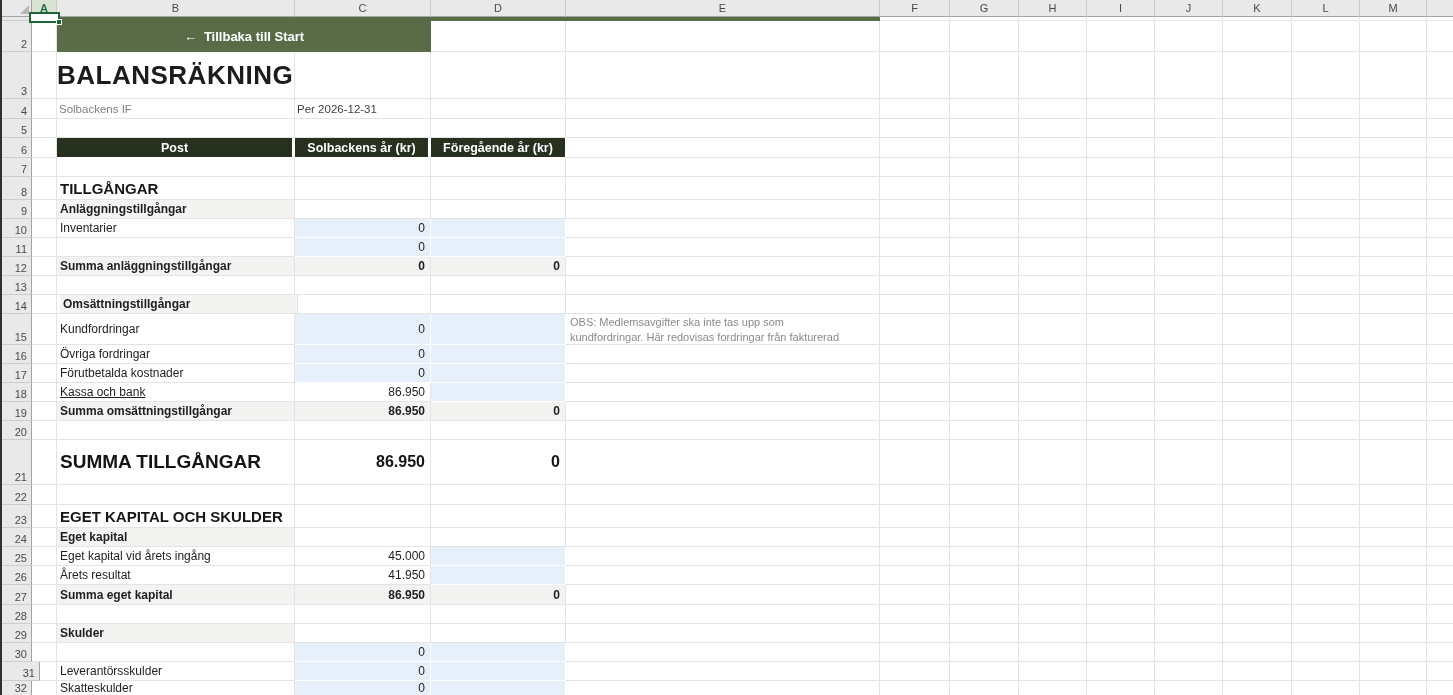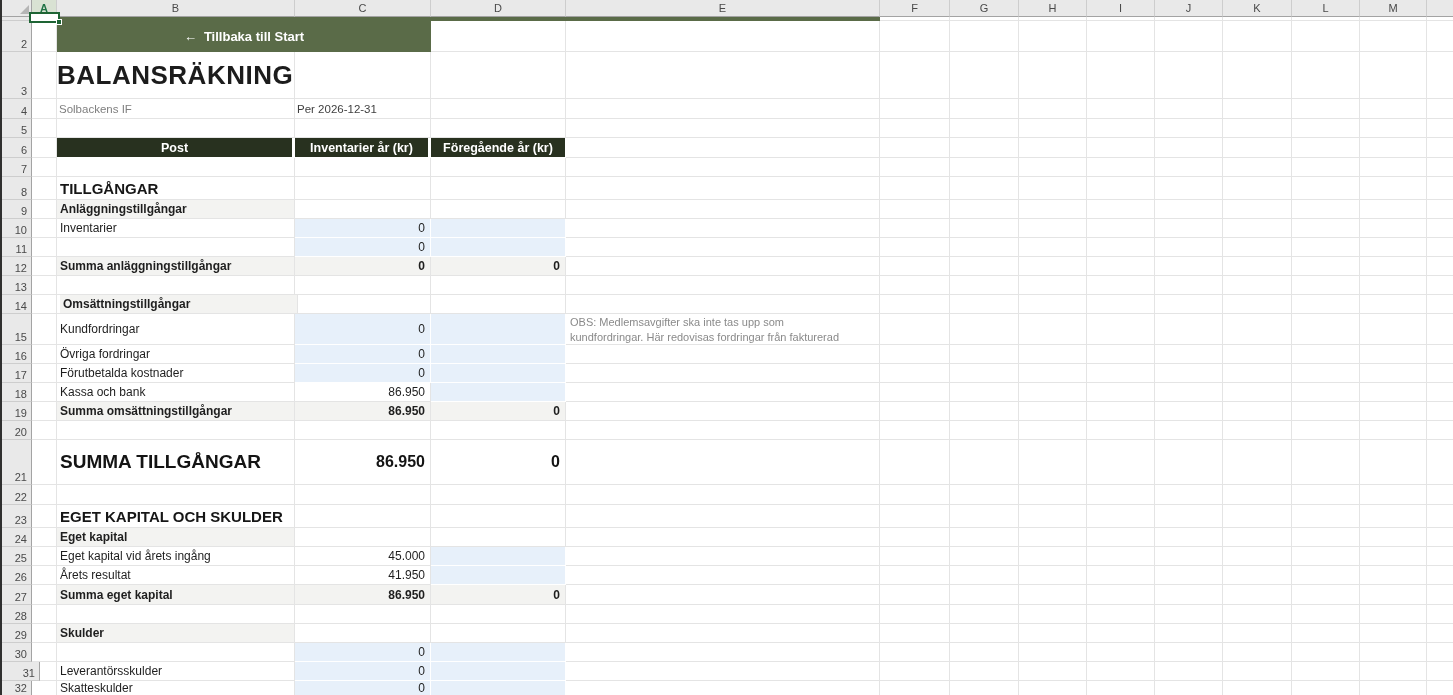--- a/index.html
+++ b/index.html
@@ -60,21 +60,21 @@
     <span>←</span>
     <span>Tillbaka till Start</span>
   </div>
 
   <div class="ov title-cell" style="left:57px;top:52px;width:500px;height:47px;">BALANSRÄKNING</div>
 
   <div class="ov sub-cell org" style="left:57px;top:99px;width:238px;height:20px;">Solbackens IF</div>
   <div class="ov sub-cell date" style="left:295px;top:99px;width:136px;height:20px;">Per 2026-12-31</div>
 
   <div class="ov hdrcell" style="left:57px;top:138px;width:238px;height:20px;">Post</div>
-  <div class="ov hdrcell" style="left:295px;top:138px;width:136px;height:20px;">Inventarier år (kr)</div>
+  <div class="ov hdrcell" style="left:295px;top:138px;width:136px;height:20px;">Solbackens år (kr)</div>
   <div class="ov hdrcell" style="left:431px;top:138px;width:135px;height:20px;border-right-width:1px;">Föregående år (kr)</div>
 
   <div class="ov note" style="left:570px;top:314px;width:310px;height:31px;">
     <div>OBS: Medlemsavgifter ska inte tas upp som</div>
     <div>kundfordringar. Här redovisas fordringar från fakturerad</div>
   </div>
 
   <div class="corner">
     <div class="corner-tri"></div>
   </div>
@@ -544,21 +544,21 @@
     <div class="cell ct lbl bold grayfill" style="position: absolute; left: 60px; top: 295px; width: 238px; height: 19px;">Omsättningstillgångar</div>
     <div class="cell ct lbl" style="position: absolute; left: 57px; top: 314px; width: 238px; height: 31px;">Kundfordringar</div>
     <div class="cell ct num blue" style="position: absolute; left: 295px; top: 314px; width: 136px; height: 31px;">0</div>
     <div class="cell ct blue" style="position: absolute; left: 431px; top: 314px; width: 135px; height: 31px;"></div>
     <div class="cell ct lbl" style="position: absolute; left: 57px; top: 345px; width: 238px; height: 19px;">Övriga fordringar</div>
     <div class="cell ct num blue" style="position: absolute; left: 295px; top: 345px; width: 136px; height: 19px;">0</div>
     <div class="cell ct blue" style="position: absolute; left: 431px; top: 345px; width: 135px; height: 19px;"></div>
     <div class="cell ct lbl" style="position: absolute; left: 57px; top: 364px; width: 238px; height: 19px;">Förutbetalda kostnader</div>
     <div class="cell ct num blue" style="position: absolute; left: 295px; top: 364px; width: 136px; height: 19px;">0</div>
     <div class="cell ct blue" style="position: absolute; left: 431px; top: 364px; width: 135px; height: 19px;"></div>
-    <div class="cell ct lbl" style="position: absolute; left: 57px; top: 383px; width: 238px; height: 19px;">Kassa och bank</div>
+    <div class="cell ct lbl" style="position: absolute; left: 57px; top: 383px; width: 238px; height: 19px; text-decoration: underline;">Kassa och bank</div>
     <div class="cell ct num" style="position: absolute; left: 295px; top: 383px; width: 136px; height: 19px;">86.950</div>
     <div class="cell ct blue" style="position: absolute; left: 431px; top: 383px; width: 135px; height: 19px;"></div>
     <div class="cell ct lbl bold grayfill" style="position: absolute; left: 57px; top: 402px; width: 238px; height: 19px;">Summa omsättningstillgångar</div>
     <div class="cell ct num bold grayfill" style="position: absolute; left: 295px; top: 402px; width: 136px; height: 19px;">86.950</div>
     <div class="cell ct num bold grayfill" style="position: absolute; left: 431px; top: 402px; width: 135px; height: 19px;">0</div>
     <div class="cell ct lbl total-label" style="position: absolute; left: 57px; top: 440px; width: 238px; height: 45px;">SUMMA TILLGÅNGAR</div>
     <div class="cell ct num total-num" style="position: absolute; left: 295px; top: 440px; width: 136px; height: 45px;">86.950</div>
     <div class="cell ct num total-num" style="position: absolute; left: 431px; top: 440px; width: 135px; height: 45px;">0</div>
     <div class="cell ct lbl bold grayfill" style="position: absolute; left: 57px; top: 528px; width: 238px; height: 19px;">Eget kapital</div>
     <div class="cell ct lbl section" style="position: absolute; left: 57px; top: 505px; width: 238px; height: 23px;">EGET KAPITAL OCH SKULDER</div>

